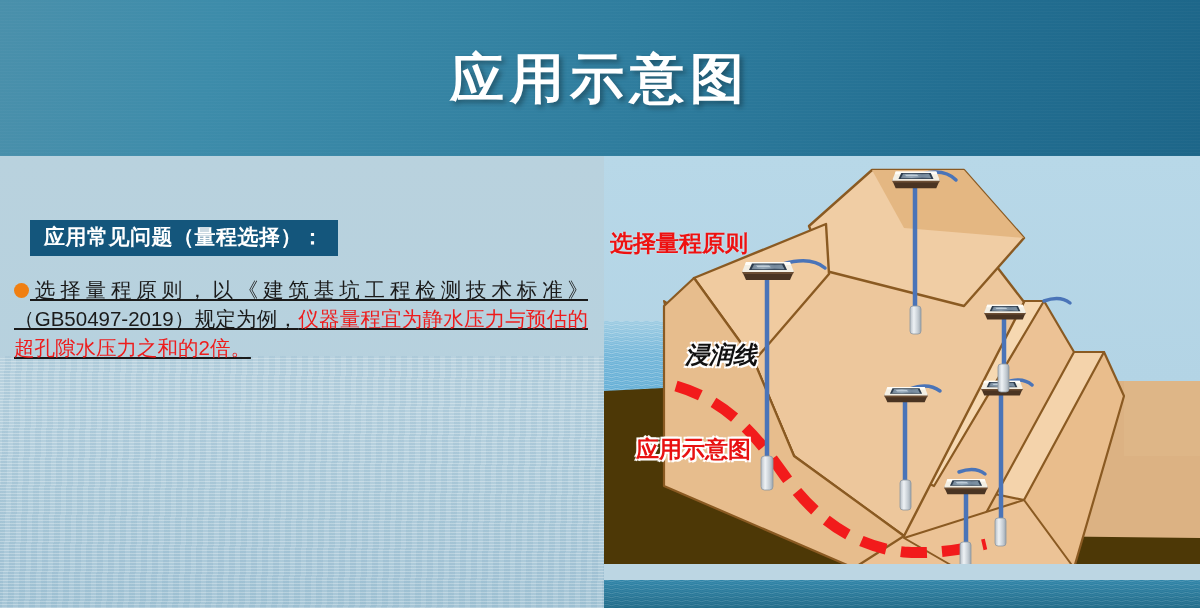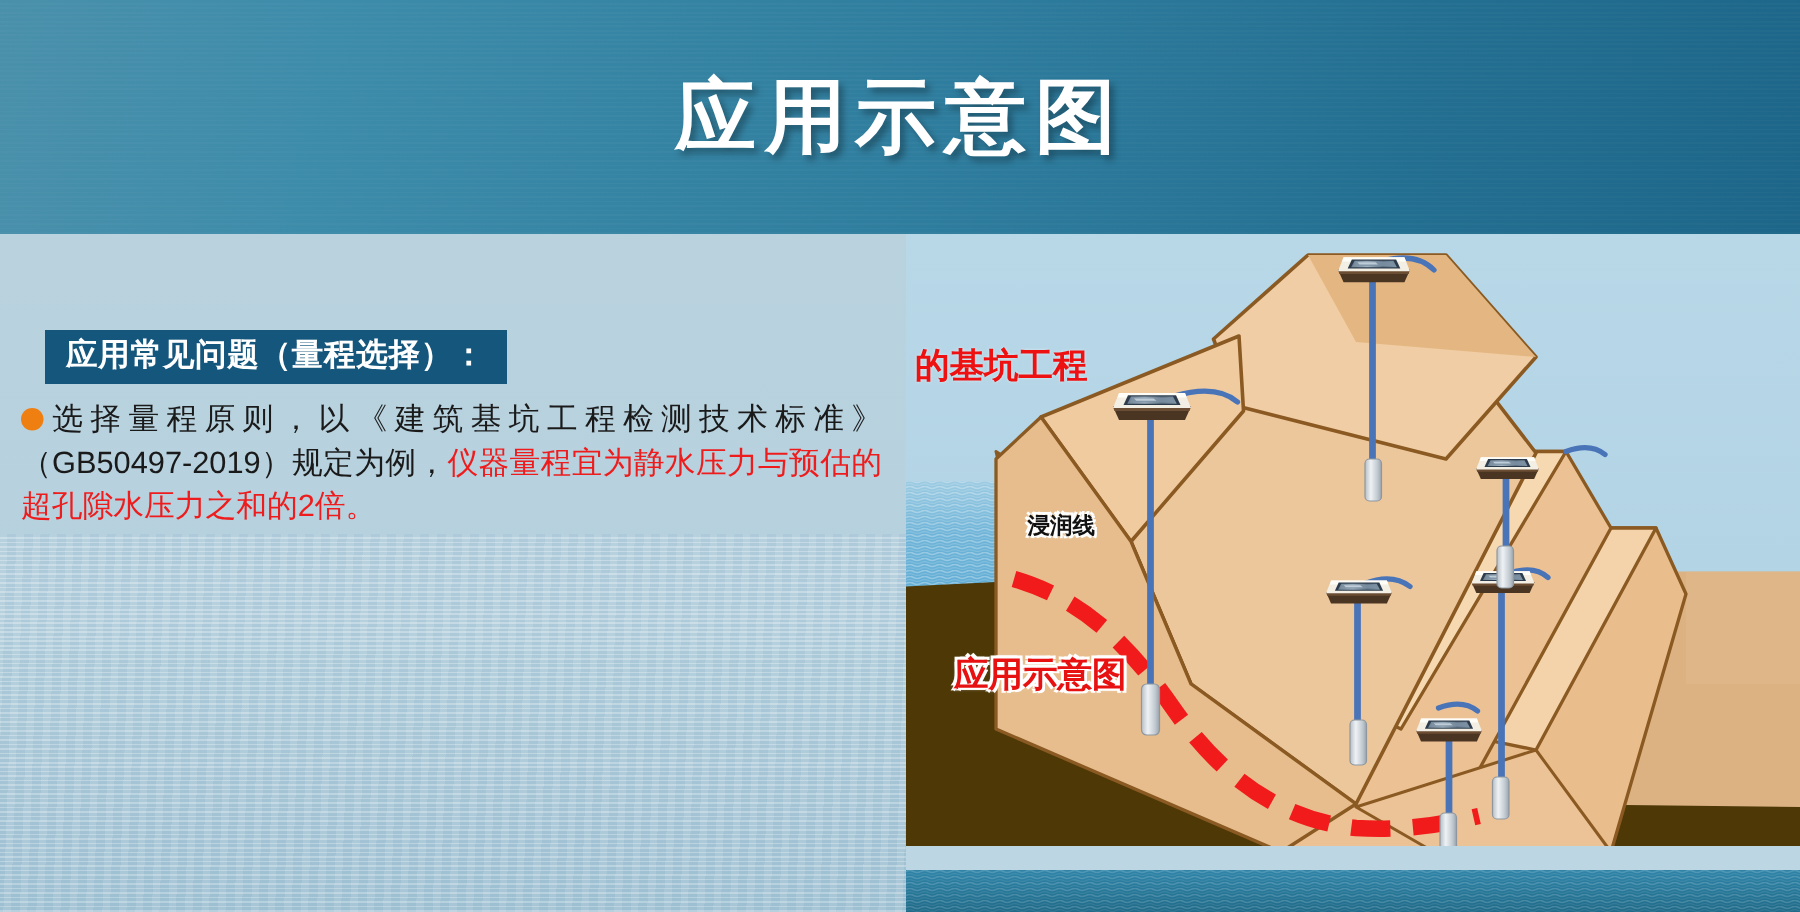--- a/index.html
+++ b/index.html
@@ -55,27 +55,28 @@
     background:#14567c;
     color:#ffffff;
     font-size:21px;font-weight:bold;
     padding:5px 14px 7px 14px;
     margin-left:30px;
     letter-spacing:.5px;
     line-height:1.15;
     white-space:nowrap;
   }
   .body-text{
-    margin:10px 16px 0 14px;
+    margin:20px 16px 0 14px;
     font-size:20.5px;
     line-height:1.40;
     color:#1a1a1a;
     text-align:justify;
     text-justify:inter-character;
     letter-spacing:0px;
+    text-decoration:underline;
   }
   .bullet{
     display:inline-block;width:15px;height:15px;border-radius:50%;
     background:#f07f12;vertical-align:-1px;margin-right:1px;
   }
   .red{color:#ee1c1c;}
 
   
   .illus{
     position:absolute;left:604px;top:156px;width:596px;height:452px;
@@ -89,25 +90,26 @@
     font-weight:bold;
     white-space:nowrap;
     line-height:1;
     z-index:30;
   }
   .lbl-hole{
     left:6px;top:76px;font-size:23px;color:#ee1111;
     text-shadow:0 0 2px rgba(255,255,255,.55);
   }
   .lbl-phreatic{
-    left:81px;top:187px;font-size:15px;color:#111111;
+    left:81px;top:187px;font-size:24px;color:#111111;
     text-shadow:
       -1.6px -1.6px 0 #fff, 1.6px -1.6px 0 #fff,
       -1.6px 1.6px 0 #fff, 1.6px 1.6px 0 #fff,
       0 0 3px #fff;
+    font-style: italic;
   }
   .lbl-sat{
     left:32px;top:282px;font-size:23px;color:#e81111;
     text-shadow:
       -1.8px -1.8px 0 #fff, 1.8px -1.8px 0 #fff,
       -1.8px 1.8px 0 #fff, 1.8px 1.8px 0 #fff,
       0 0 3px #fff;
   }
 </style>
 </head>
@@ -258,18 +260,18 @@
         <line x1="362" y1="328" x2="362" y2="392" stroke="#4a74b8" stroke-width="4.5"></line>
         <rect x="356" y="386" width="11" height="28" rx="3" fill="url(#probeG)" stroke="#8e979f" stroke-width="0.8"></rect>
         <use href="#sensorBox" x="336" y="318" width="52" height="22"></use>
       </g>
 
       <rect x="0" y="408" width="596" height="22" fill="#bcd6e3"></rect>
       <rect x="0" y="424" width="596" height="28" fill="url(#footWaterG)"></rect>
       <rect x="0" y="424" width="596" height="28" fill="url(#ripple)" opacity="0.55"></rect>
     </svg>
 
-    <div class="lbl lbl-hole">的基坑工程</div>
+    <div class="lbl lbl-hole">选择量程原则</div>
     <div class="lbl lbl-phreatic">浸润线</div>
     <div class="lbl lbl-sat">应用示意图</div>
   </div>
 
 </div>
 
 </body></html>

